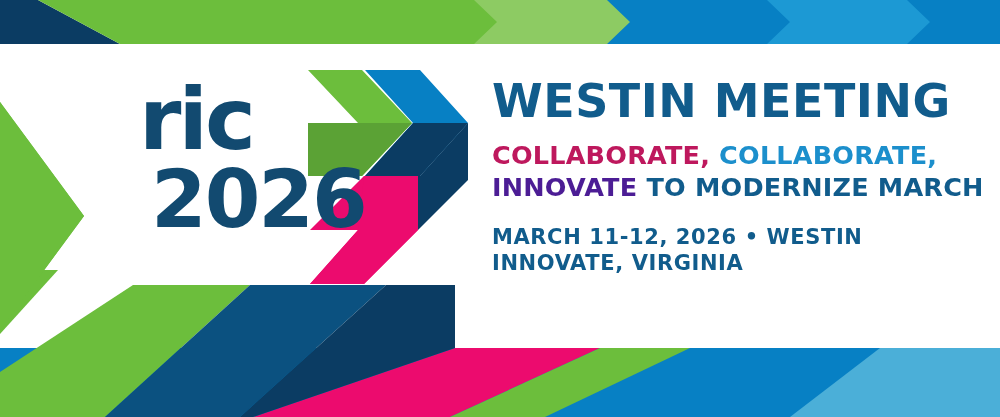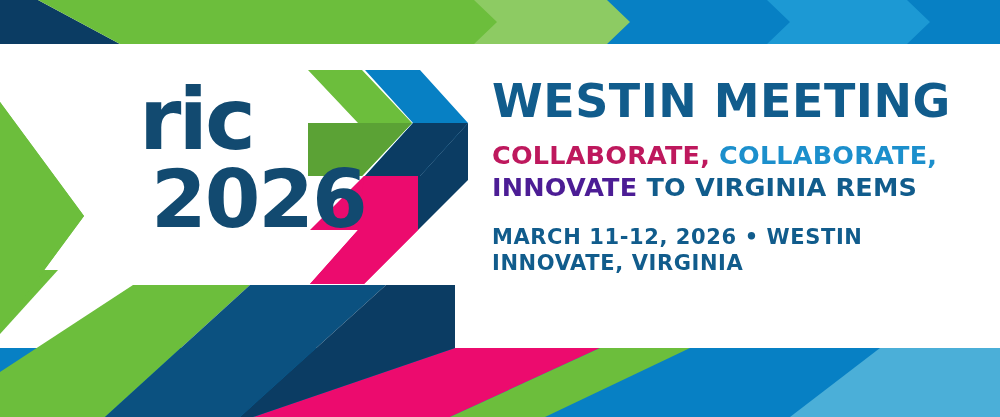--- a/index.html
+++ b/index.html
@@ -141,21 +141,21 @@
 
       <div id="headline">WESTIN MEETING</div>
 
       <div class="tagline" id="tagline1">
         <span class="c-green">COLLABORATE,</span>
         <span class="c-blue">COLLABORATE,</span>
       </div>
 
       <div class="tagline" id="tagline2">
         <span class="c-pink">INNOVATE</span>
-        <span class="c-navy">TO VIRGINIA REMS</span>
+        <span class="c-navy">TO MODERNIZE MARCH</span>
       </div>
 
       <div class="detail" id="detail1">MARCH 11-12, 2026 • WESTIN</div>
       <div class="detail" id="detail2">INNOVATE, VIRGINIA</div>
 
     </div>
   </div>
 </div>
 
 </body></html>

